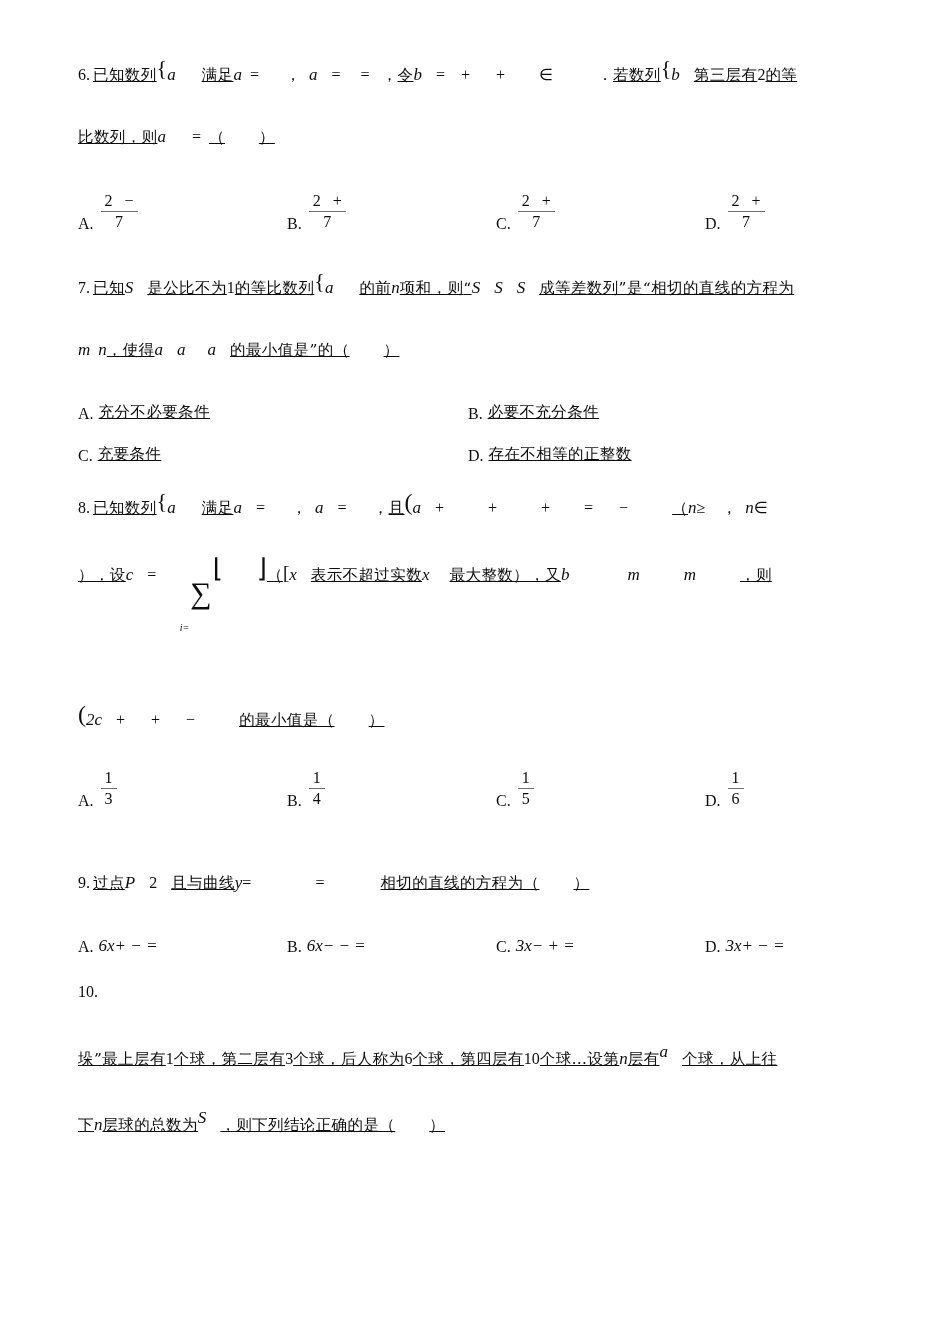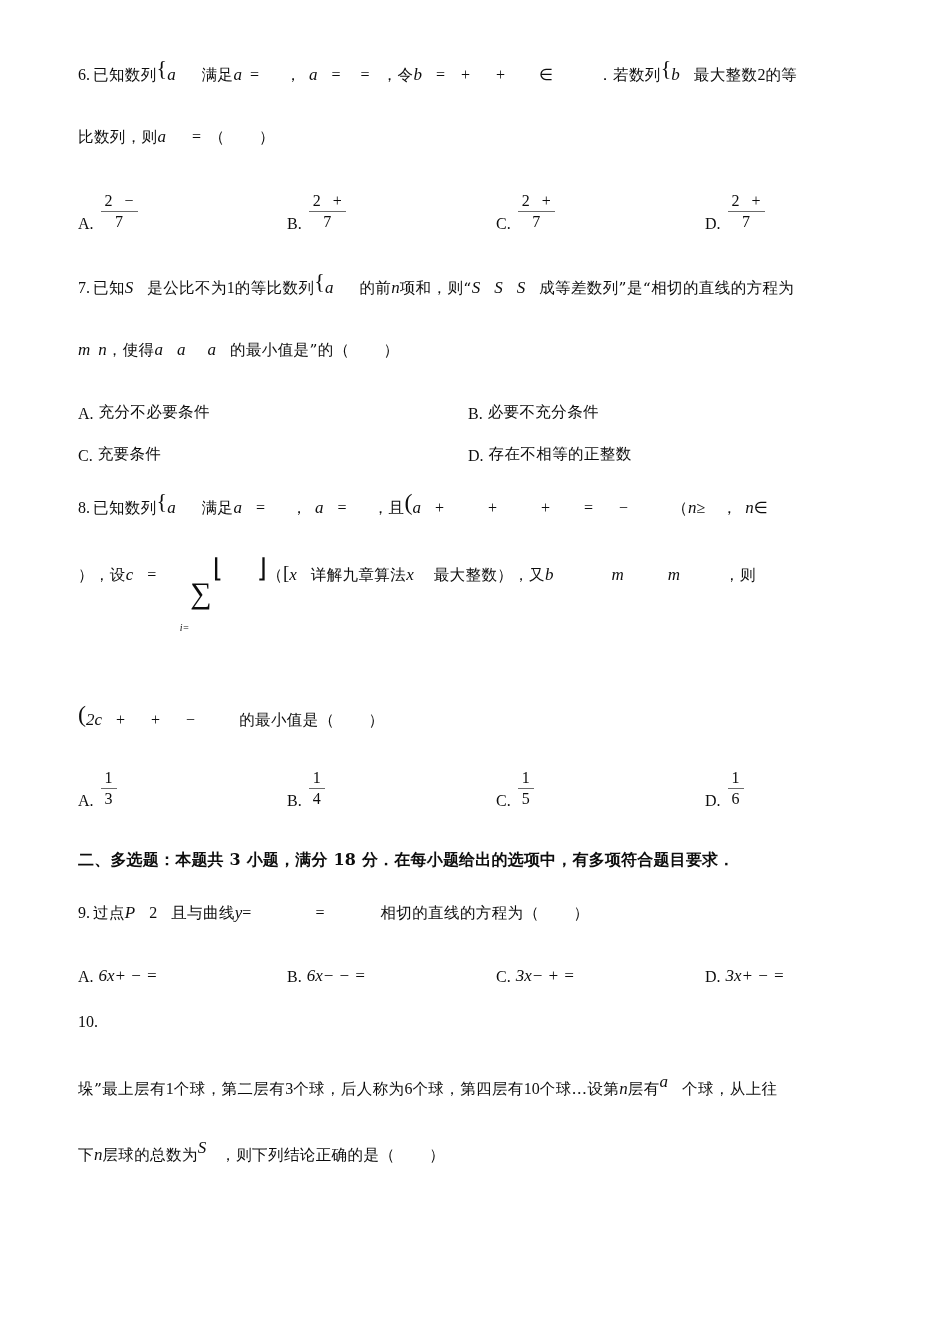--- a/index.html
+++ b/index.html
@@ -21,21 +21,21 @@
     display:flex;
     align-items:baseline;
     flex-wrap:nowrap;
     white-space:pre;
   }
   .spacer-lg { height:36px; }
   .spacer-md { height:22px; }
   .spacer-sm { height:12px; }
 
   .num { margin-right:3px; }
-  .cn { font-family:"DejaVu Serif", serif; font-size:15.5px; letter-spacing:.4px; }
+  .cn { font-family:"DejaVu Serif", serif; font-size:15.5px; letter-spacing:.4px;text-decoration:underline; }
   .mi { font-family:"Liberation Serif", serif; font-style:italic; font-size:17px; }
   .mn { font-family:"Liberation Serif", serif; font-size:16px; }
   .op { font-family:"Liberation Serif", serif; font-size:16px; }
   .gap { display:inline-block; }
   .g8  { width:8px; } .g12 { width:12px; } .g16 { width:16px; }
   .g20 { width:20px; } .g26 { width:26px; } .g34 { width:34px; }
   .g44 { width:44px; } .g56 { width:56px; }
 
   .sup {
     display:inline-block;
@@ -120,21 +120,21 @@
       <span class="gap g16"></span>
       <span class="op">+</span>
       <span class="gap g26"></span>
       <span class="op">+</span>
       <span class="gap g34"></span>
       <span class="op">∈</span>
       <span class="gap g44"></span>
       <span class="op">．</span>
       <span class="cn">若数列</span>
       <span class="brace">{</span><span class="mi">b</span><span class="sub-ghost"></span>
-      <span class="cn">最大整数</span>
+      <span class="cn">第三层有</span>
       <span class="mn">2</span>
       <span class="cn">的等</span>
     </div>
 
     <div class="spacer-lg"></div>
 
     <div class="line">
       <span class="cn">比数列，则</span>
       <span class="mi">a</span><span class="gap g26"></span><span class="op">=</span>
       <span class="gap g8"></span>
@@ -282,21 +282,21 @@
       <span class="mi">c</span><span class="sub-ghost"></span><span class="op">=</span>
       <span class="sum">
         <span class="big">∑</span>
         <span class="lo">i=</span>
       </span>
       <span class="floorbr">⌊</span>
       <span class="gap g34"></span>
       <span class="floorbr">⌋</span>
       <span class="cn">（</span>
       <span class="floor-sm">[</span><span class="mi">x</span><span class="sub-ghost"></span>
-      <span class="cn">详解九章算法</span>
+      <span class="cn">表示不超过实数</span>
       <span class="mi">x</span>
       <span class="gap g20"></span>
       <span class="cn">最大整数）</span>
       <span class="cn">，又</span>
       <span class="mi">b</span><span class="sub-ghost"></span>
       <span class="gap g44"></span>
       <span class="mi">m</span>
       <span class="gap g44"></span>
       <span class="mi">m</span>
       <span class="gap g44"></span>
@@ -346,23 +346,20 @@
         <span class="frac">
           <span class="top">1</span>
           <span class="bot">6</span>
         </span>
       </div>
     </div>
   </div>
 
   <div class="spacer-lg"></div>
 
-  <div class="line">
-    <span class="heading">二、多选题：本题共 3 小题，满分 18 分．在每小题给出的选项中，有多项符合题目要求．</span>
-  </div>
 
   <div class="spacer-md"></div>
 
   <div class="q">
     <div class="line">
       <span class="mn num">9.</span>
       <span class="cn">过点</span>
       <span class="mi">P</span><span class="sub-ghost"></span>
       <span class="mn">2</span><span class="sub-ghost"></span>
       <span class="cn">且与曲线</span>

